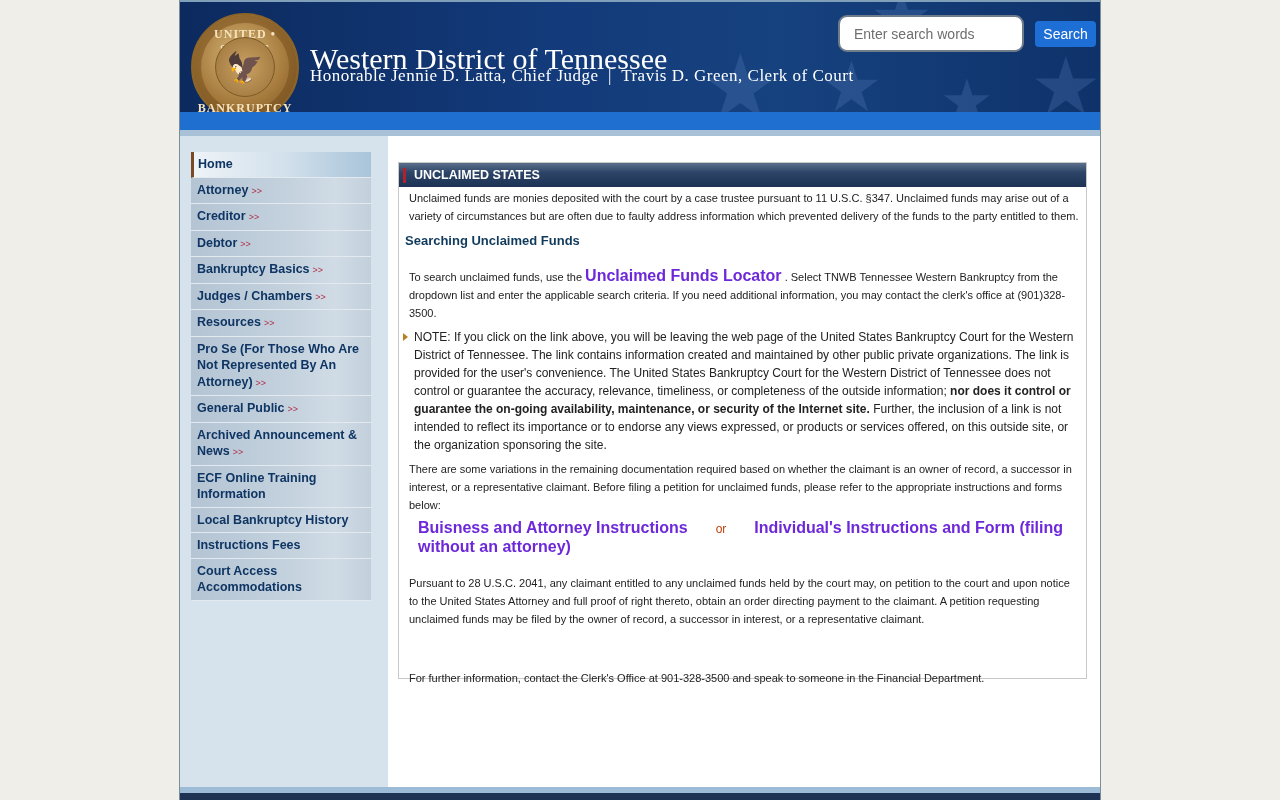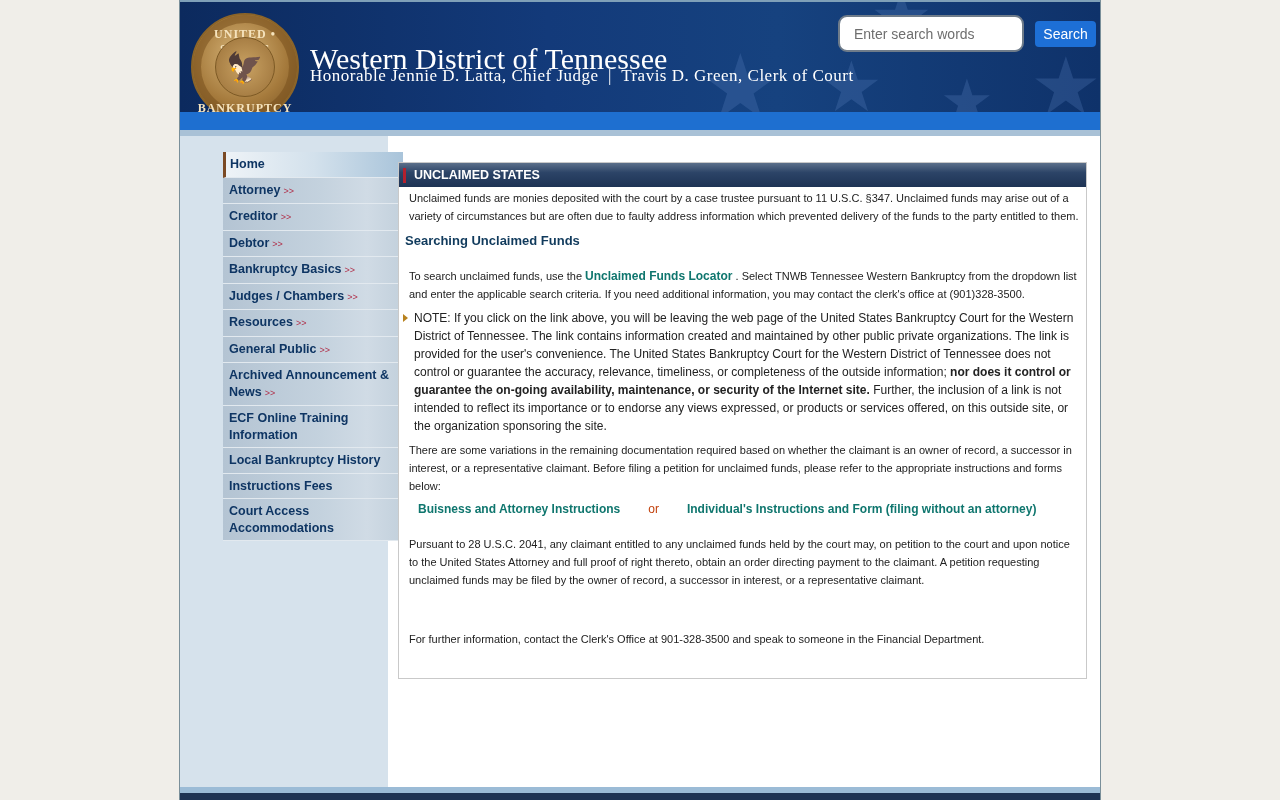--- a/index.html
+++ b/index.html
@@ -74,21 +74,21 @@
     background: #1d6fd6; color: #fff; border: none; border-radius: 4px;
     font-family: "Liberation Sans", sans-serif; font-size: 14px; cursor: pointer;
   }
 
   
   .sidebar-bg {
     position: absolute; left: 0; top: 136px; width: 208px; height: 651px;
     background: #d6e2ec;
   }
   .nav {
-    position: absolute; left: 11px; top: 152px; width: 180px; margin-left: 32px;
+    position: absolute; left: 11px; top: 152px; width: 180px;
   }
   .nav-item {
     display: block; padding: 4px 6px 4px 6px; min-height: 25px;
     background: linear-gradient(90deg, #b4c4d3 0%, #c4d2de 55%, #d0dbe5 80%, #c2d0dc 100%);
     border-bottom: 1px solid #e2e9ef;
     color: #0e3563; font-weight: bold; font-size: 12.5px; line-height: 16.5px;
     text-decoration: none; cursor: pointer;
   }
   .nav-item.active {
     background: linear-gradient(90deg, #eef3f7 0%, #d3e1ec 50%, #a9c4da 100%);
@@ -109,21 +109,21 @@
   .section-header .accent {
     position: absolute; left: 4px; top: 5px; width: 3px; height: 15px; background: #b3202e;
   }
   .content {
     position: absolute; left: 10px; top: 26px; width: 672px;
     font-size: 11px; color: #222; line-height: 18px;
   }
   .subhead {
     color: #103a5c; font-weight: bold; font-size: 13px; margin: 7px 0 0 -4px;
   }
-  .link { color: #0f766e; font-weight: bold; font-size: 12px; text-decoration: none; cursor: pointer; }
+  .link { color: #6d28d9; font-weight: bold; font-size: 16px; text-decoration: none; cursor: pointer; }
   .note {
     position: relative; padding-left: 5px; font-size: 12px; color: #222; line-height: 18px; margin-top: 6px;
   }
   .note-bullet {
     position: absolute; left: -6px; top: 5px; width: 0; height: 0;
     border-left: 5px solid #b8821e; border-top: 4px solid transparent; border-bottom: 4px solid transparent;
   }
   .links-row { margin-top: 5px; padding-left: 9px; font-size: 12px; }
   .links-row .or { display: inline-block; margin: 0 28px 0 28px; color: #c2410c; font-size: 12px; }
 
@@ -164,20 +164,21 @@
 
   <div class="sidebar-bg"></div>
   <nav class="nav">
     <a class="nav-item active"><span>Home</span></a>
     <a class="nav-item"><span>Attorney</span><span class="nav-arrow">&gt;&gt;</span></a>
     <a class="nav-item"><span>Creditor</span><span class="nav-arrow">&gt;&gt;</span></a>
     <a class="nav-item"><span>Debtor</span><span class="nav-arrow">&gt;&gt;</span></a>
     <a class="nav-item"><span>Bankruptcy Basics</span><span class="nav-arrow">&gt;&gt;</span></a>
     <a class="nav-item"><span>Judges / Chambers</span><span class="nav-arrow">&gt;&gt;</span></a>
     <a class="nav-item"><span>Resources</span><span class="nav-arrow">&gt;&gt;</span></a>
+    <a class="nav-item"><span>Pro Se (For Those Who Are Not Represented By An Attorney)</span><span class="nav-arrow">&gt;&gt;</span></a>
     <a class="nav-item"><span>General Public</span><span class="nav-arrow">&gt;&gt;</span></a>
     <a class="nav-item"><span>Archived Announcement &amp; News</span><span class="nav-arrow">&gt;&gt;</span></a>
     <a class="nav-item"><span>ECF Online Training Information</span></a>
     <a class="nav-item"><span>Local Bankruptcy History</span></a>
     <a class="nav-item"><span>Instructions Fees</span></a>
     <a class="nav-item"><span>Court Access Accommodations</span></a>
   </nav>
 
   <div class="content-box">
     <div class="section-header">

